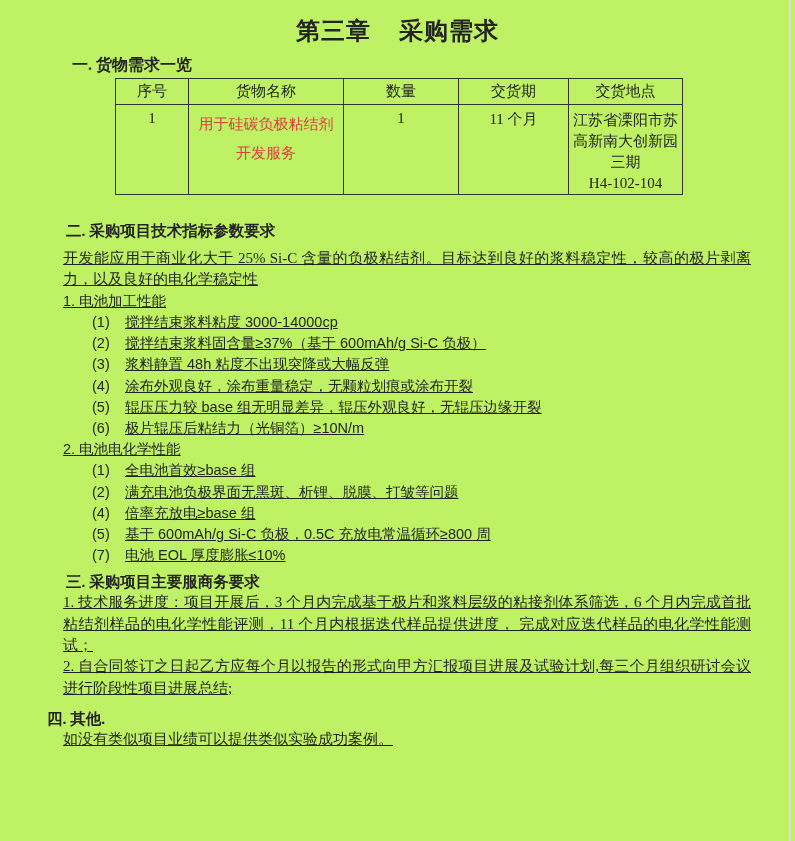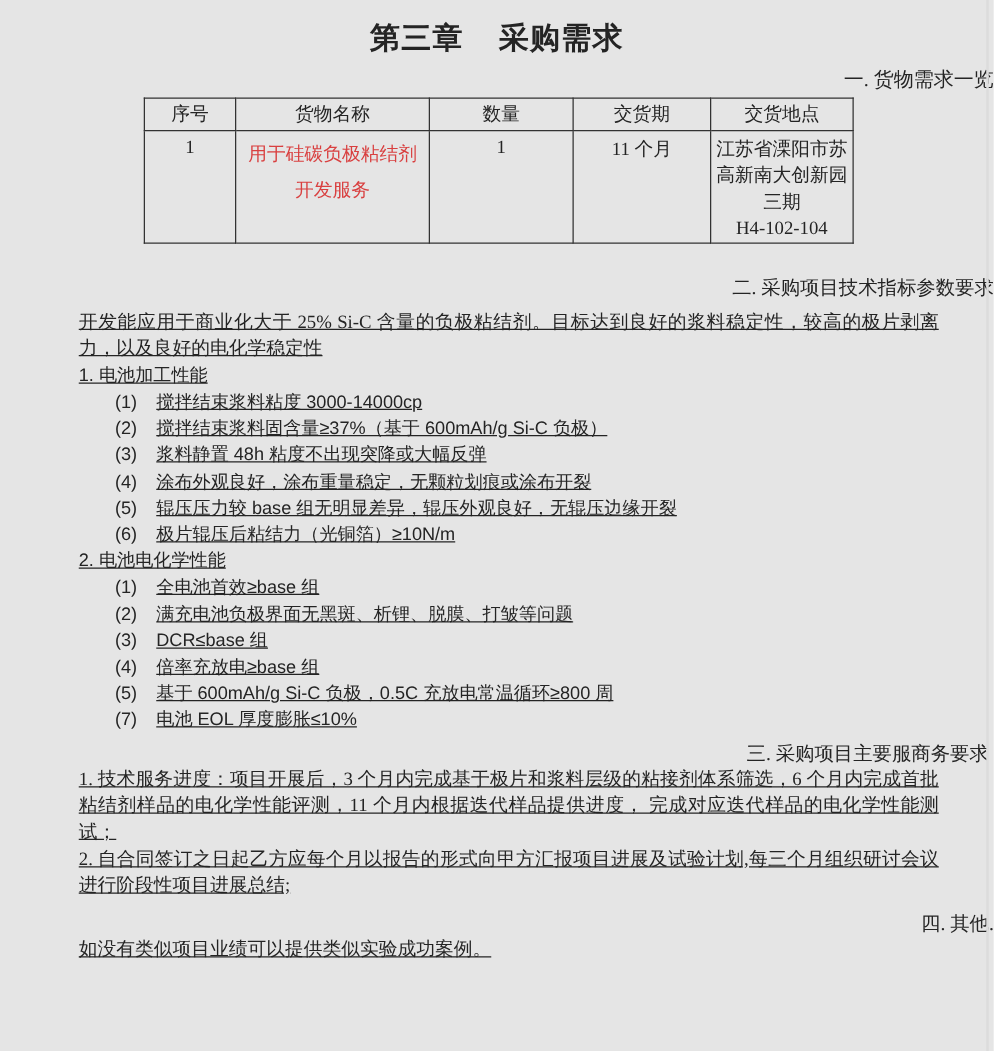--- a/index.html
+++ b/index.html
@@ -2,27 +2,27 @@
 <html><head>
 <meta charset="utf-8">
 <style>
   * { box-sizing: border-box; }
   html,body { margin:0; padding:0; }
   body {
     width:795px; height:841px; background:#ffffff;
     font-family:"Liberation Serif","DejaVu Serif",serif;
     color:#242424;
   }
-  .page { position:relative; width:795px; height:841px; overflow:hidden; padding-top:16px; background:#e5e5e5; }
+  .page { position:relative; width:795px; height:841px; overflow:hidden; padding-top:16px; background:#bef264; }
   .edge-line { position:absolute; top:0; left:789px; width:2px; height:841px; background:#dcdcdc; }
 
   .doc-title { text-align:center; font-size:24px; font-weight:bold; line-height:30px; letter-spacing:1px; }
   .doc-title .gap { display:inline-block; width:28px; }
 
-  .sec-heading { font-size:16px; line-height:20px; font-weight:normal;text-align:right; }
+  .sec-heading { font-size:16px; line-height:20px; font-weight:bold; }
   #h-goods { margin:9px 0 3px 72px; }
 
   table.goods { border-collapse:collapse; margin-left:115px; width:567px; table-layout:fixed; }
   table.goods th, table.goods td { border:1px solid #333333; padding:0; font-weight:normal; }
   table.goods th { height:26px; font-size:15px; text-align:center; vertical-align:middle; }
   table.goods td { height:85px; vertical-align:top; text-align:center; font-size:15px; padding-top:5px; }
   td.name-cell { text-align:left; padding:5px 6px 0 10px; line-height:29px; color:#d94040; }
   td.loc-cell { font-size:14.5px; line-height:21px; }
 
   .body-block { margin-left:63px; width:688px;text-decoration:underline; }
@@ -97,21 +97,20 @@
     <div class="li sans"><span class="num">(1)</span><span>搅拌结束浆料粘度 3000-14000cp</span></div>
     <div class="li sans"><span class="num">(2)</span><span>搅拌结束浆料固含量≥37%（基于 600mAh/g Si-C 负极）</span></div>
     <div class="li sans"><span class="num">(3)</span><span>浆料静置 48h 粘度不出现突降或大幅反弹</span></div>
     <div class="li sans"><span class="num">(4)</span><span>涂布外观良好，涂布重量稳定，无颗粒划痕或涂布开裂</span></div>
     <div class="li sans"><span class="num">(5)</span><span>辊压压力较 base 组无明显差异，辊压外观良好，无辊压边缘开裂</span></div>
     <div class="li sans"><span class="num">(6)</span><span>极片辊压后粘结力（光铜箔）≥10N/m</span></div>
 
     <div class="group-title sans">2.  电池电化学性能</div>
     <div class="li sans"><span class="num">(1)</span><span>全电池首效≥base 组</span></div>
     <div class="li sans"><span class="num">(2)</span><span>满充电池负极界面无黑斑、析锂、脱膜、打皱等问题</span></div>
-    <div class="li sans"><span class="num">(3)</span><span>DCR≤base 组</span></div>
     <div class="li sans"><span class="num">(4)</span><span>倍率充放电≥base 组</span></div>
     <div class="li sans"><span class="num">(5)</span><span>基于 600mAh/g Si-C 负极，0.5C 充放电常温循环≥800 周</span></div>
     <div class="li sans"><span class="num">(7)</span><span>电池 EOL 厚度膨胀≤10%</span></div>
   </div>
 
   <div class="sec-heading" id="h-comm">三. 采购项目主要服商务要求</div>
   <div class="body-block">
     <div class="comm-item">1.  技术服务进度：项目开展后，3 个月内完成基于极片和浆料层级的粘接剂体系筛选，6 个月内完成首批粘结剂样品的电化学性能评测，11 个月内根据迭代样品提供进度， 完成对应迭代样品的电化学性能测试；</div>
     <div class="comm-item">2. 自合同签订之日起乙方应每个月以报告的形式向甲方汇报项目进展及试验计划,每三个月组织研讨会议进行阶段性项目进展总结;</div>
   </div>

